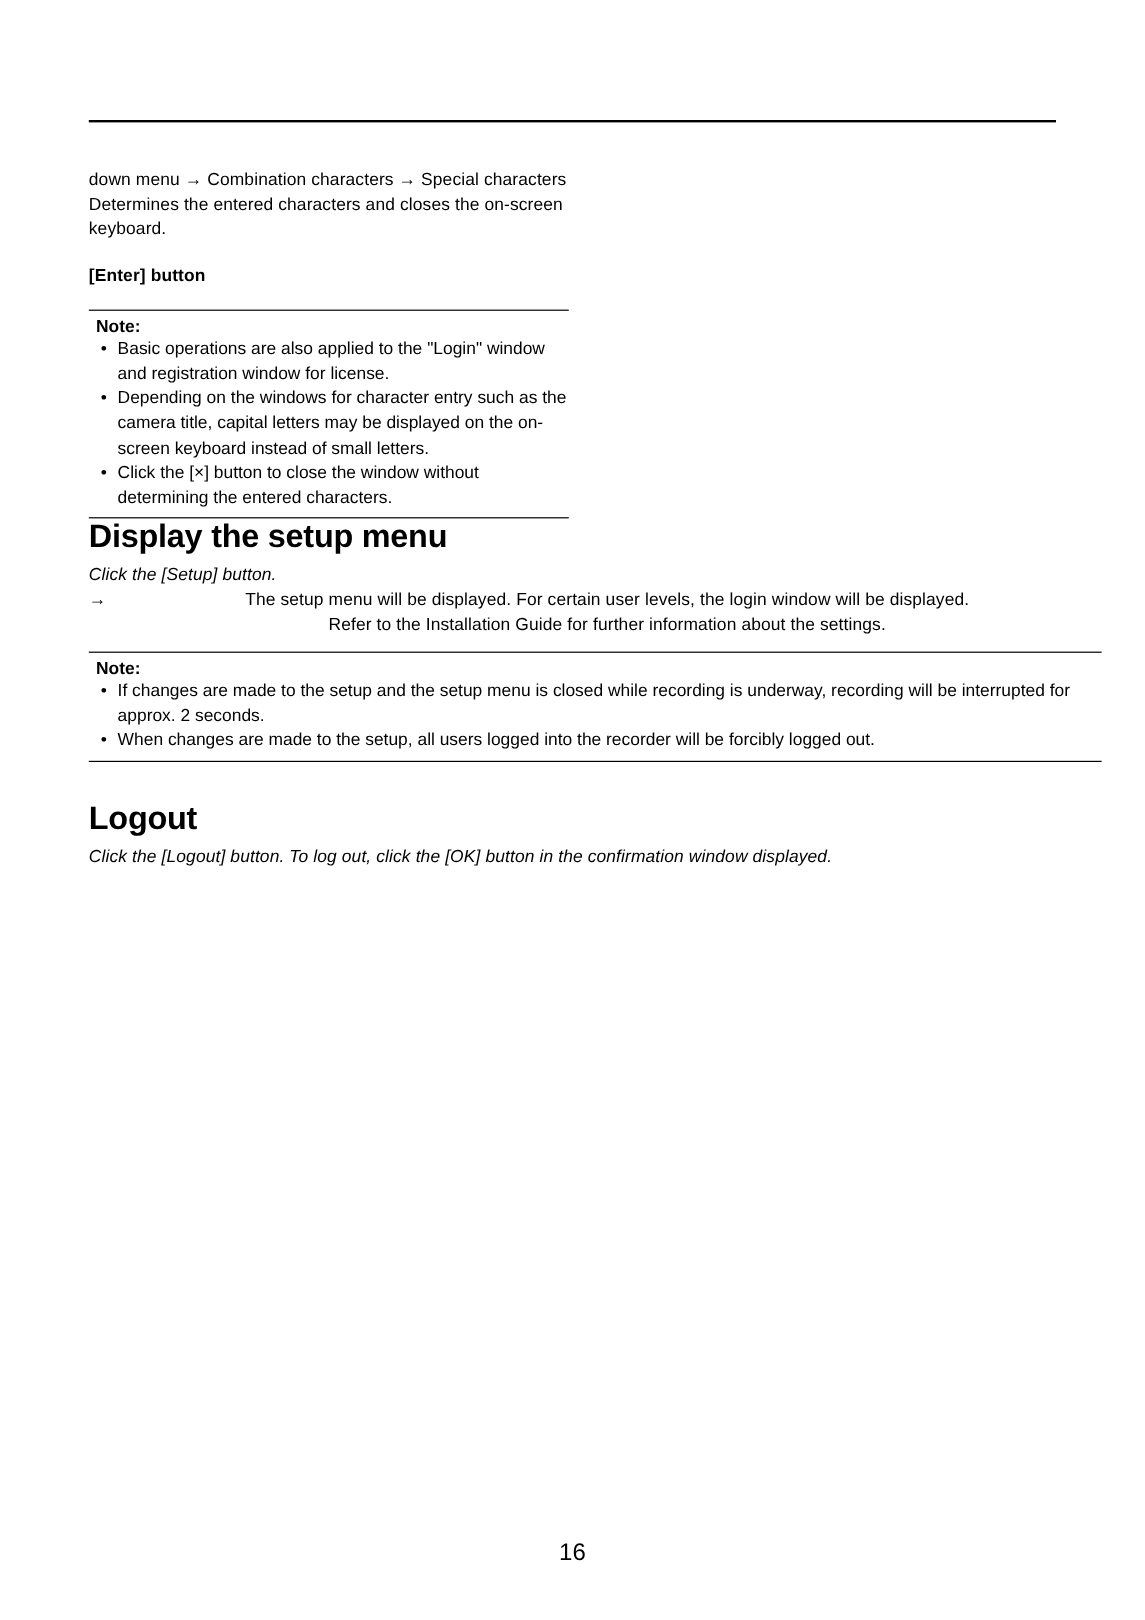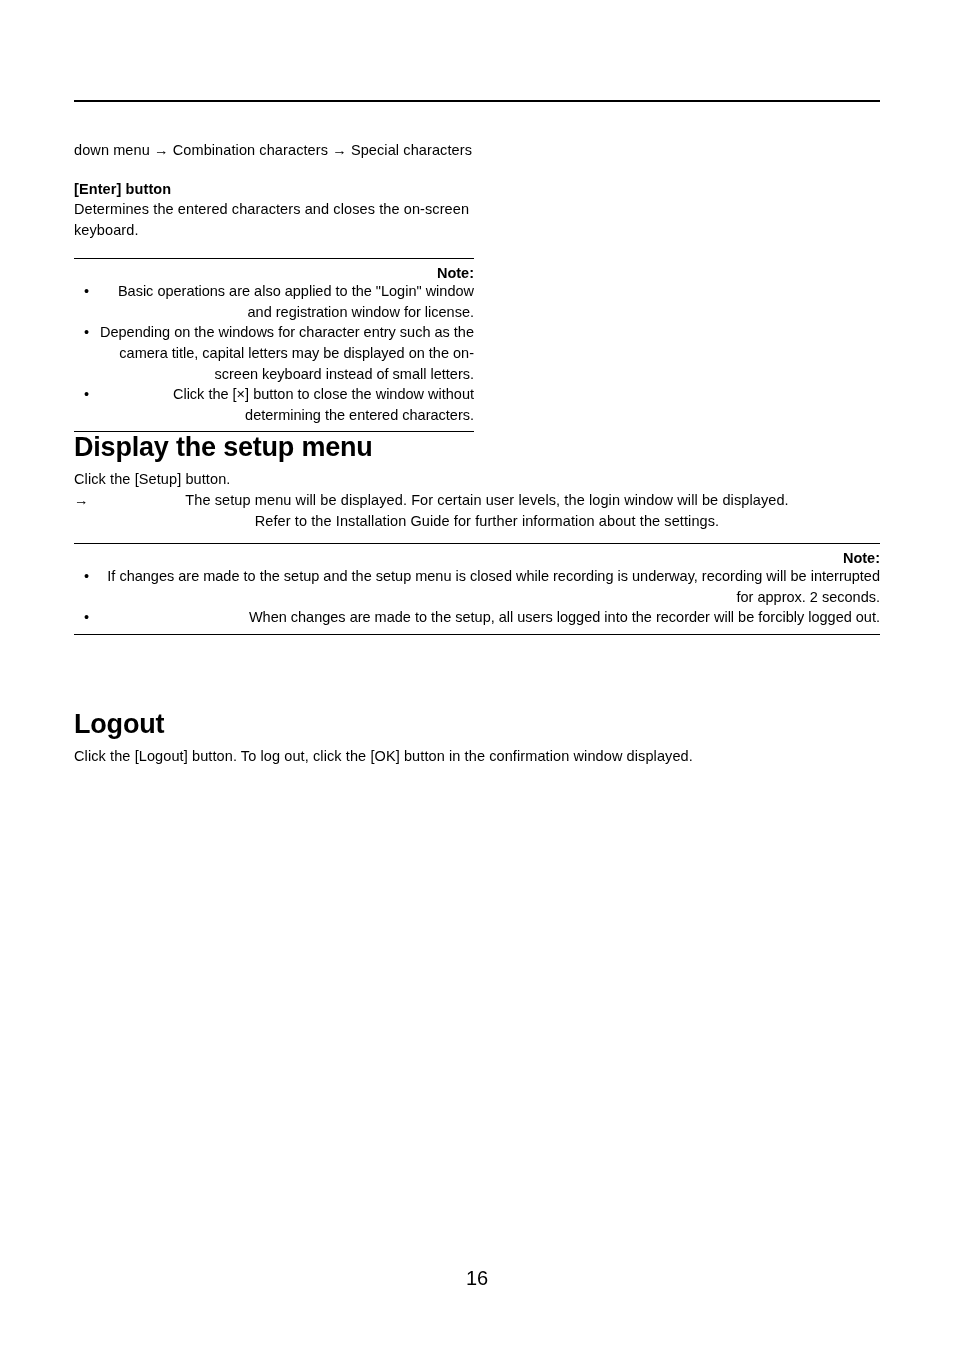--- a/index.html
+++ b/index.html
@@ -2,41 +2,40 @@
 <html><head>
 <meta charset="utf-8">
 <style>
   * { box-sizing: border-box; margin: 0; padding: 0; }
   html, body { width: 954px; height: 1350px; background: #fff; }
   body { font-family: "Helvetica Neue", Helvetica, Arial, sans-serif; color: #000; }
   .page {
     position: relative;
     width: 954px;
     height: 1350px;
-    padding: 100px 74px 0 74px;
+    padding: 100px 36px 0 74px;
   }
   .top-rule {
     position: absolute;
     top: 100px;
     left: 74px;
     right: 74px;
     border-top: 2px solid #000;
   }
   .content { padding-top: 40px; }
   .col { width: 400px; }
   .para { font-size: 14.5px; line-height: 1.42; letter-spacing: 0.1px; }
   .bold { font-weight: bold; }
-  .mt-6 { margin-top: 6px; }
+  .mt-6 { margin-top: 6px; font-style: italic; }
   .mt-12 { margin-top: 12px; }
   .mt-18 { margin-top: 18px; }
   .note-box {
     border-top: 1px solid #000;
     border-bottom: 1px solid #000;
     padding: 6px 0 6px 0;
-    text-align: right;
   }
   .note-box .note-label { font-weight: bold; font-size: 14.5px; padding-left: 6px; }
   ul.bullets { list-style: none; padding-left: 10px; }
   ul.bullets li {
     font-size: 14.5px; line-height: 1.42;
     padding-left: 14px;
     position: relative;
   }
   ul.bullets li::before {
     content: "•";
@@ -47,42 +46,42 @@
   h2.section {
     font-size: 27px;
     font-weight: bold;
     letter-spacing: -0.2px;
   }
   .arrow-line { display: flex; }
   .arrow-line .arrow { width: 20px; flex: 0 0 20px; }
   .arrow-line .txt { flex: 1; text-align: center; }
   .page-number {
     position: absolute;
-    bottom: 60px;
+    bottom: 44px;
     left: 0; right: 0;
     text-align: center;
     font-size: 20px;
   }
   .section-block { }
-  .section-block-2 { margin-top: 74px; }
+  .section-block-2 { margin-top: 32px; }
   .full { width: 100%; }
 </style>
 </head>
 <body>
 
 <div class="page">
   <div class="top-rule"></div>
 
   <div class="content">
 
     <div class="col">
       <div class="para">down menu → Combination characters → Special characters</div>
 
+      <div class="para">Determines the entered characters and closes the on-screen keyboard.</div>
       <div class="para bold mt-18">[Enter] button</div>
-      <div class="para">Determines the entered characters and closes the on-screen keyboard.</div>
 
       <div class="note-box mt-18">
         <div class="note-label">Note:</div>
         <ul class="bullets">
           <li>Basic operations are also applied to the "Login" window and registration window for license.</li>
           <li>Depending on the windows for character entry such as the camera title, capital letters may be displayed on the on-screen keyboard instead of small letters.</li>
           <li>Click the [×] button to close the window without determining the entered characters.</li>
         </ul>
       </div>
     </div>

